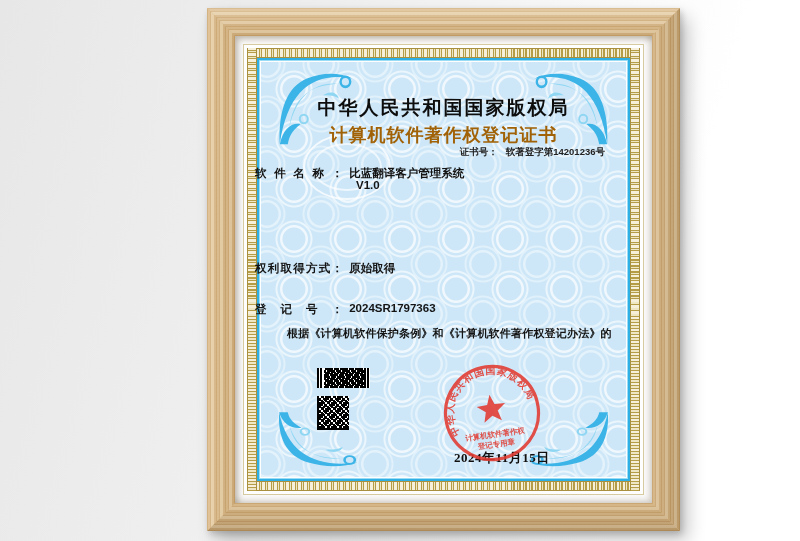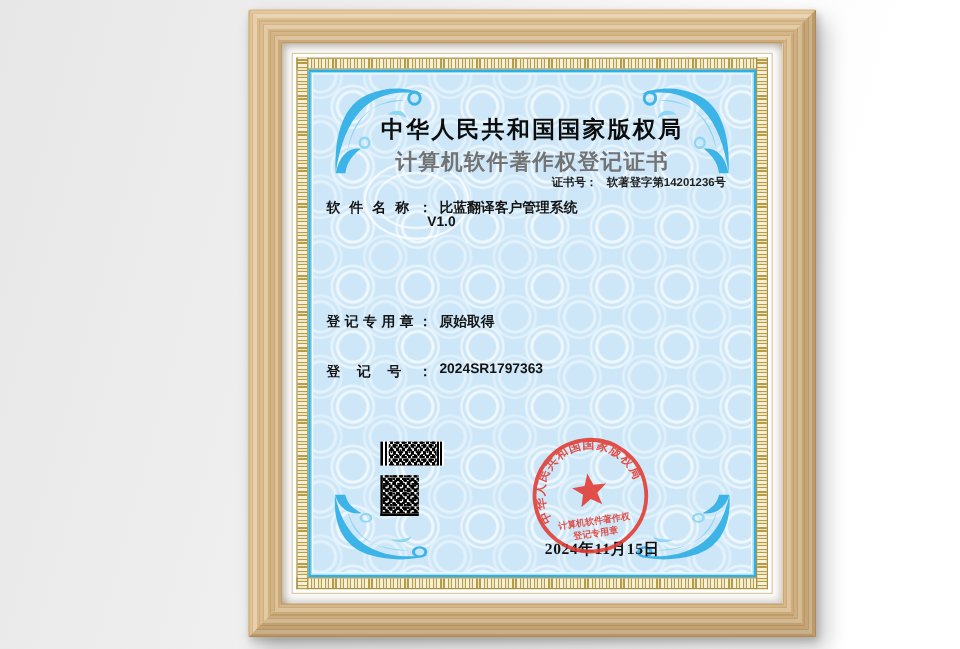--- a/index.html
+++ b/index.html
@@ -53,24 +53,24 @@
       radial-gradient(circle,rgba(255,255,255,0) 11px,rgba(255,255,255,.45) 12px 13.5px,rgba(255,255,255,0) 14.5px 16px,rgba(255,255,255,.4) 17px 18px,rgba(255,255,255,0) 19px);
     background-size:54px 50px;background-position:6px 2px,33px 27px;
   }
   .wm{position:absolute;left:42px;top:72px;width:84px;height:62px;border-radius:50%;
     border:2px solid rgba(255,255,255,.75);}
   .wm::after{content:"";position:absolute;inset:7px;border-radius:50%;border:2px solid rgba(255,255,255,.65);}
   .content{position:absolute;inset:0;color:#111;}
   .t1{position:absolute;left:0;right:0;top:50px;text-align:center;
     font-family:"Liberation Serif",serif;font-weight:bold;font-size:19px;letter-spacing:2px;color:#0d0d0d;}
   .t2{position:absolute;left:0;right:0;top:78px;text-align:center;
-    font-family:Liberation Mono, monospace;font-weight:bold;font-size:18px;letter-spacing:1px;color:#737373;}
+    font-family:Liberation Mono, monospace;font-weight:bold;font-size:18px;letter-spacing:1px;color:#a16207;}
   .certno{position:absolute;right:38px;top:101px;font-size:9.5px;font-weight:bold;color:#222;}
   .certno .gap{display:inline-block;width:8px;}
-  .frow{position:absolute;left:28px;font-size:11.5px;font-weight:bold;white-space:nowrap;color:#141414;}
+  .frow{position:absolute;left:11px;font-size:11.5px;font-weight:bold;white-space:nowrap;color:#141414;}
   .flabel{display:inline-block;width:88px;text-align:justify;text-align-last:justify;vertical-align:top;}
   .fval{display:inline-block;margin-left:3px;}
   .r-soft{top:121px;} .r-ver{top:134px;left:112px;} .r-own{top:161px;}
   .r-acq{top:216px;} .r-scope{top:236px;} .r-reg{top:257px;}
   .stmt{position:absolute;left:21px;width:320px;font-size:11px;font-weight:600;color:#141414;letter-spacing:.2px;white-space:nowrap;}
   .stmt1{top:281px;text-indent:22px;} .stmt2{top:299px;}
   .barcode{position:absolute;left:73px;top:323px;width:53px;height:20px;background:#fff;display:flex;}
   .bc-side{width:7px;background:repeating-linear-gradient(90deg,#000 0 2px,#fff 2px 3.5px);}
   .bc-end{width:6px;background:repeating-linear-gradient(90deg,#000 0 1.5px,#fff 1.5px 3px);}
   .bc-mid{flex:1;background:
@@ -147,30 +147,31 @@
         </div>
 
         <div class="frow r-soft">
           <span class="flabel">软件名称：</span>
           <span class="fval">比蓝翻译客户管理系统</span>
         </div>
         <div class="frow r-ver">V1.0</div>
 
 
         <div class="frow r-acq">
-          <span class="flabel">登记专用章：</span>
+          <span class="flabel">权利取得方式：</span>
           <span class="fval">原始取得</span>
         </div>
 
 
         <div class="frow r-reg">
           <span class="flabel">登记号：</span>
           <span class="fval">2024SR1797363</span>
         </div>
 
+        <div class="stmt stmt1">根据《计算机软件保护条例》和《计算机软件著作权登记办法》的</div>
 
         <div class="barcode">
           <div class="bc-side"></div>
           <div class="bc-mid"></div>
           <div class="bc-end"></div>
         </div>
         <div class="qr"></div>
 
         <div class="date">2024年11月15日</div>
 

